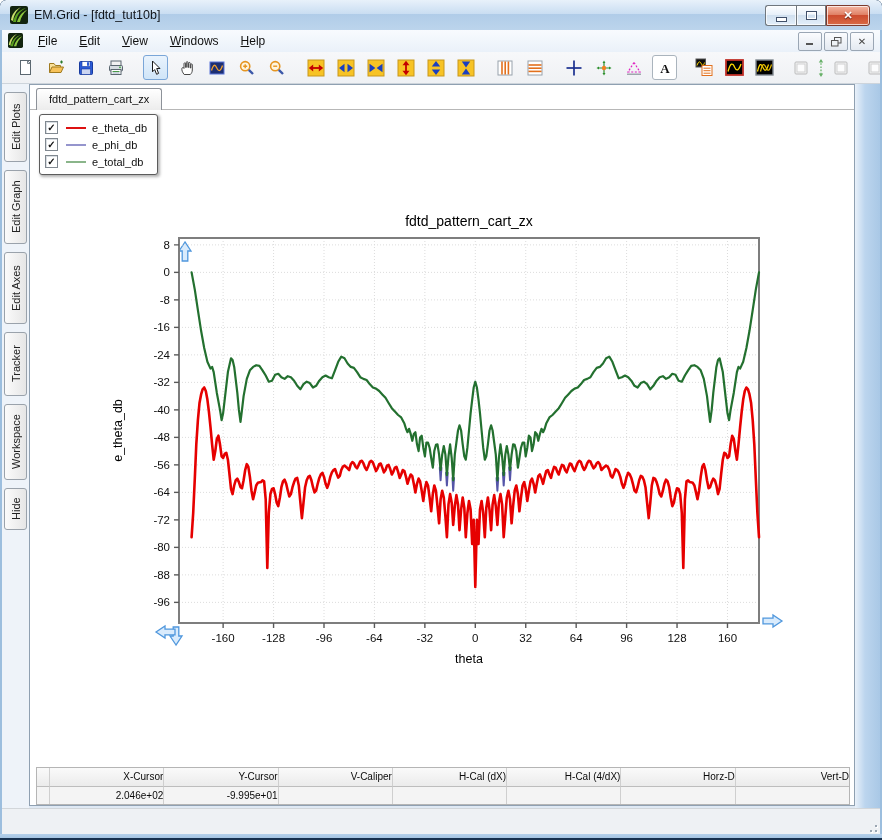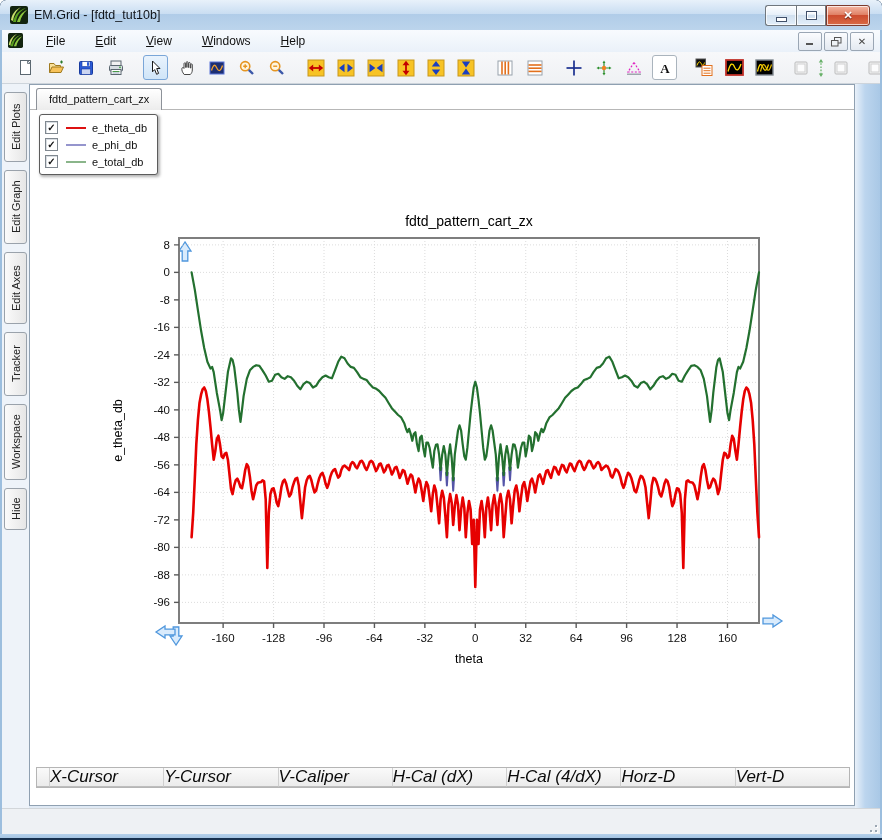--- a/index.html
+++ b/index.html
@@ -18,21 +18,21 @@
   .cap.max{width:28px;}
   .cap.close{width:42px;border-radius:0 3px 3px 0;border-color:#7c3b2e;
        background:linear-gradient(#f5b8a5,#e08266 45%,#cc4a2d 46%,#d96a45);}
   .g-min{width:9px;height:3px;background:#fff;border:1px solid #40506a;margin-top:8px;}
   .g-max{width:9px;height:7px;border:1px solid #40506a;box-shadow:inset 0 1.5px 0 #fff,inset 0 0 0 1px #fff;background:transparent;}
   .g-close{color:#fff;font-size:11px;font-weight:bold;text-shadow:0 1px 1px #5c1d10;}
   
   .menubar{position:absolute;left:2px;top:30px;width:878px;height:22px;
     background:linear-gradient(#f8fbfe,#eaf1f9);display:flex;align-items:center;border-bottom:1px solid #d6dee8;}
   .menubar .logo{width:16px;height:16px;margin-left:6px;}
-  .menu-item{padding:2px 8px;font-size:12px;color:#111;margin-left:14px;}
+  .menu-item{padding:2px 8px;font-size:12px;color:#111;margin-left:6px;}
   .menu-item .u{text-decoration:underline;}
   .mdi{position:absolute;right:6px;top:2px;display:flex;gap:2px;}
   .mdi-btn{width:22px;height:17px;border:1px solid #9aa6b4;border-radius:2px;
     background:linear-gradient(#fbfcfe,#e3e9f1);display:flex;align-items:center;justify-content:center;
     font-size:10px;color:#444;}
   
   .toolbar{position:absolute;left:2px;top:52px;width:878px;height:32px;background:linear-gradient(#f7f8fa,#eff1f4);
     border-bottom:1px solid #cdd4db;display:flex;align-items:center;padding-left:12px;box-sizing:border-box;
     gap:7px;overflow:hidden;white-space:nowrap;}
   .tb{width:23px;height:23px;flex:0 0 auto;display:flex;align-items:center;justify-content:center;border-radius:3px;}
@@ -65,21 +65,21 @@
   .grid{stroke:#dcdcdc;stroke-width:1;stroke-dasharray:1 2;}
   .frame{fill:none;stroke:#7e7e7e;stroke-width:2;}
   .tick{stroke:#5a5a5a;stroke-width:1.4;}
   .tlab{font-size:11.5px;fill:#101010;font-family:"Liberation Sans",sans-serif;}
   .ctitle{font-size:14px;fill:#000;}
   .alab{font-size:12.5px;fill:#000;}
   .axarrow{fill:#d9ebfc;stroke:#4f97dd;stroke-width:1.3;}
   
   .readout{position:absolute;left:6px;right:4px;top:682px;border:1px solid #b5b5b5;background:#fff;z-index:2;}
   .rrow{display:flex;}
-  .rcell{flex:1 1 0;text-align:left;font-size:17px;color:#0a0a0a;border-left:1px solid #cfcfcf;overflow:hidden;font-style:italic;}
+  .rcell{flex:1 1 0;text-align:right;font-size:10px;color:#0a0a0a;border-left:1px solid #cfcfcf;overflow:hidden;}
   .rrow .stub{flex:0 0 12px;border-left:none;}
   .hrow .rcell{background:linear-gradient(#fafafa,#ebebeb);line-height:18px;border-bottom:1px solid #bdbdbd;}
   .vrow .rcell{background:#f4f4f4;line-height:17px;}
   
   .statusbar{position:absolute;left:2px;top:808px;width:878px;height:26px;background:#eef1f4;border-top:1px solid #d2d6da;}
   .grip{position:absolute;right:3px;bottom:3px;width:13px;height:13px;}
   .grip i{position:absolute;width:2px;height:2px;background:#9aa6b2;box-shadow:1px 1px 0 #fff;}
   .bband{position:absolute;left:0;top:834px;width:882px;height:6px;
     background:linear-gradient(#b4d0ea,#9cbede);box-shadow:inset 0 -2px 0 #16304e;}
   .lband{position:absolute;left:0;top:30px;width:2px;height:804px;background:#9cbede;}
@@ -469,20 +469,30 @@
           <div class="rrow hrow">
             <div class="rcell stub"></div>
             <div class="rcell">X-Cursor</div>
             <div class="rcell">Y-Cursor</div>
             <div class="rcell">V-Caliper</div>
             <div class="rcell">H-Cal (dX)</div>
             <div class="rcell">H-Cal (4/dX)</div>
             <div class="rcell">Horz-D</div>
             <div class="rcell">Vert-D</div>
           </div>
+          <div class="rrow vrow">
+            <div class="rcell stub"></div>
+            <div class="rcell">2.046e+02</div>
+            <div class="rcell">-9.995e+01</div>
+            <div class="rcell"></div>
+            <div class="rcell"></div>
+            <div class="rcell"></div>
+            <div class="rcell"></div>
+            <div class="rcell"></div>
+          </div>
         </div>
     </div>
 
     <div class="rband"></div>
   </div>
 
   <div class="statusbar">
     <div class="grip">
       <i style="right:0;bottom:0;"></i>
         <i style="right:5px;bottom:0;"></i>

